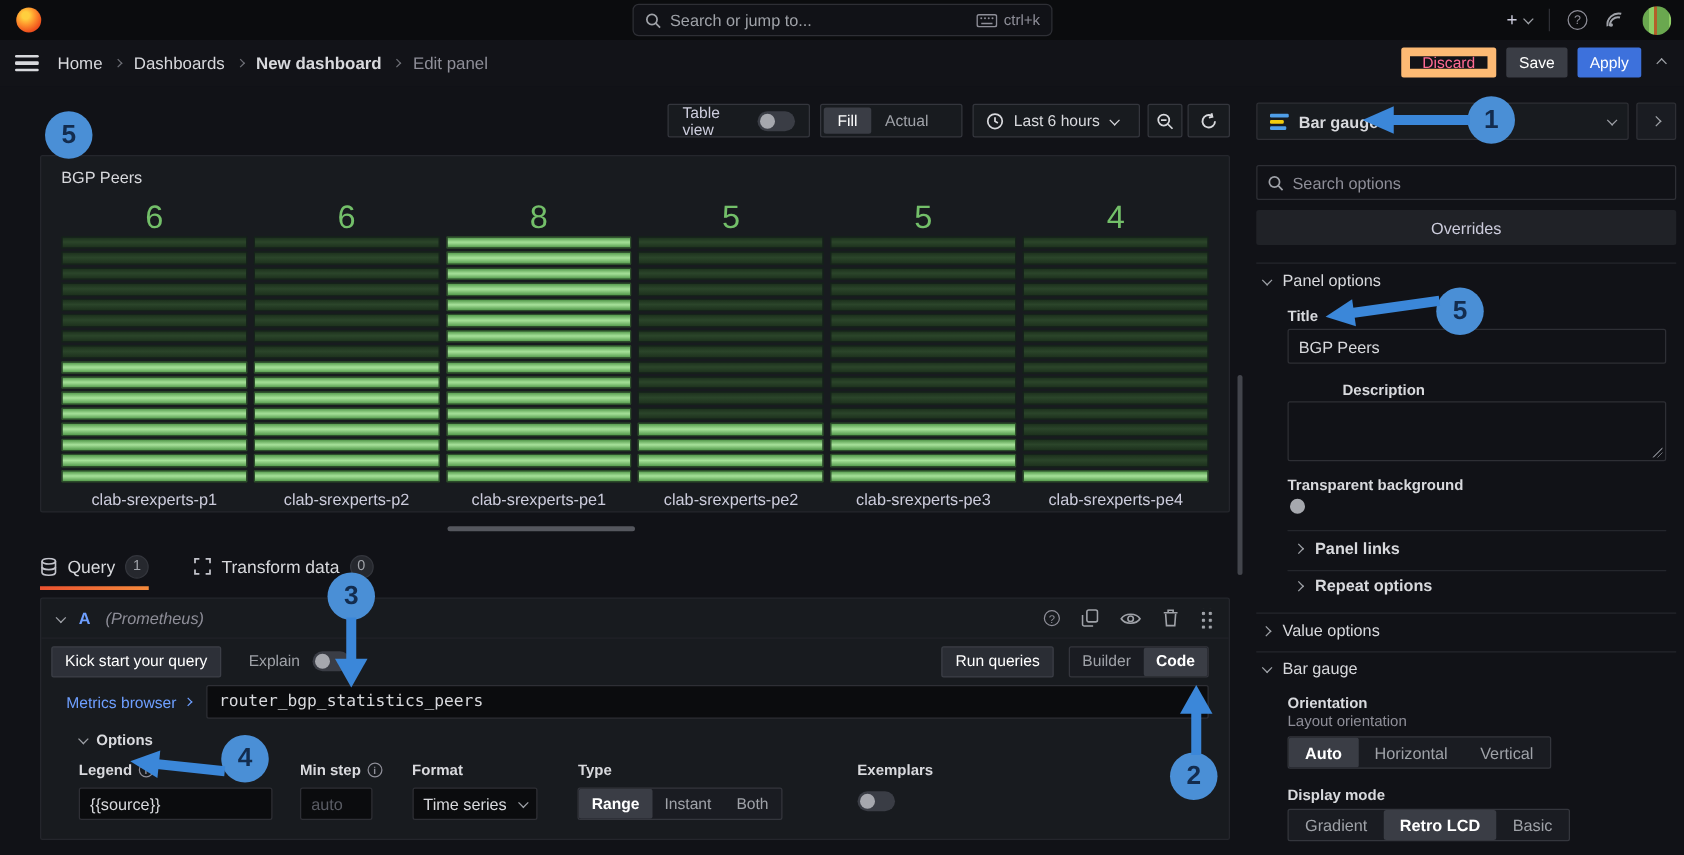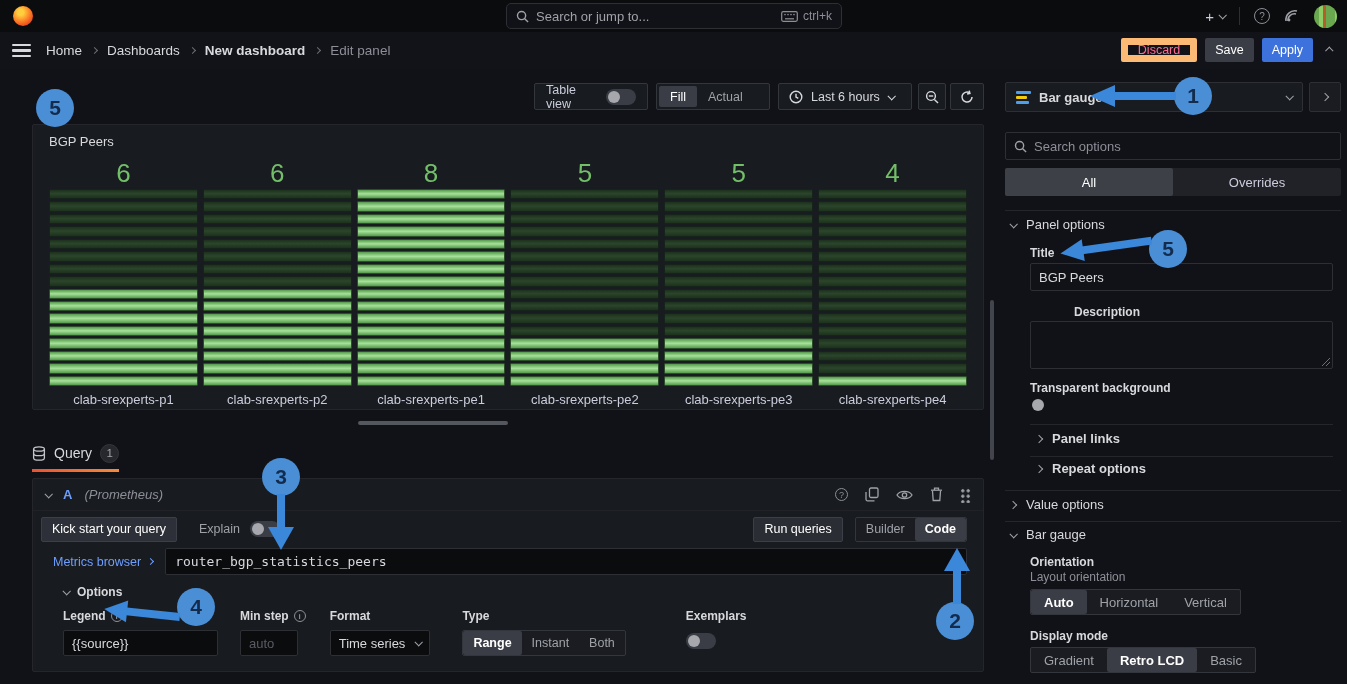--- a/index.html
+++ b/index.html
@@ -408,20 +408,27 @@
 <div class="qtabs">
   <div class="qtab active">
     <svg width="14" height="15" viewBox="0 0 14 15">
         <ellipse cx="7" cy="3" rx="5.4" ry="2.2" fill="none" stroke="#c3c4cc" stroke-width="1.3"></ellipse>
         <path d="M1.6 3 V12 A5.4 2.2 0 0 0 12.4 12 V3" fill="none" stroke="#c3c4cc" stroke-width="1.3"></path>
         <path d="M1.6 7.5 A5.4 2.2 0 0 0 12.4 7.5" fill="none" stroke="#c3c4cc" stroke-width="1.3"></path>
       </svg>
     <span>Query</span>
     <span class="badge">1</span>
   </div>
+  <div class="qtab">
+    <svg width="14" height="14" viewBox="0 0 14 14">
+        <path d="M1 4.5 V1 H4.5 M9.5 1 H13 V4.5 M13 9.5 V13 H9.5 M4.5 13 H1 V9.5" fill="none" stroke="#c3c4cc" stroke-width="1.4"></path>
+      </svg>
+    <span>Transform data</span>
+    <span class="badge">0</span>
+  </div>
 </div>
 
 
 <div class="qcard">
   <div class="qhead">
     <i class="chv down"></i>
     <span class="refid">A</span>
     <span class="dsname">(Prometheus)</span>
     <span class="qhead-icons">
       <span class="icirc">
@@ -522,21 +529,20 @@
 </div>
 
 <div class="sb-search">
   <svg width="13" height="13" viewBox="0 0 14 14">
       <circle cx="6" cy="6" r="4.4" fill="none" stroke="#9fa2a8" stroke-width="1.5"></circle>
       <line x1="9.4" y1="9.4" x2="13" y2="13" stroke="#9fa2a8" stroke-width="1.5"></line>
     </svg>
   <span>Search options</span>
 </div>
 <div class="sb-tabs">
-  <span class="t on">All</span>
   <span class="t">Overrides</span>
 </div>
 
 <div class="sb-div" style="top:210px;"></div>
 
 <div class="scat" style="left:1010px; top:217px;">
   <i class="chv down"></i>
   <span>Panel options</span>
 </div>
 

